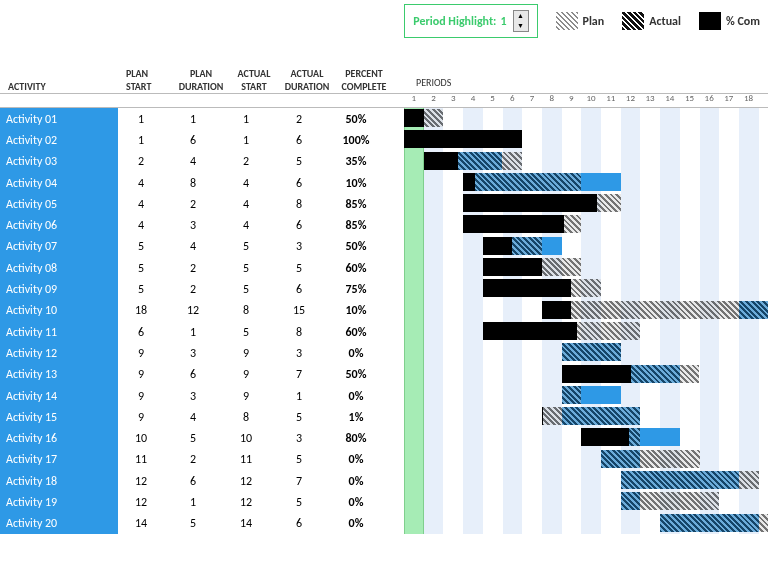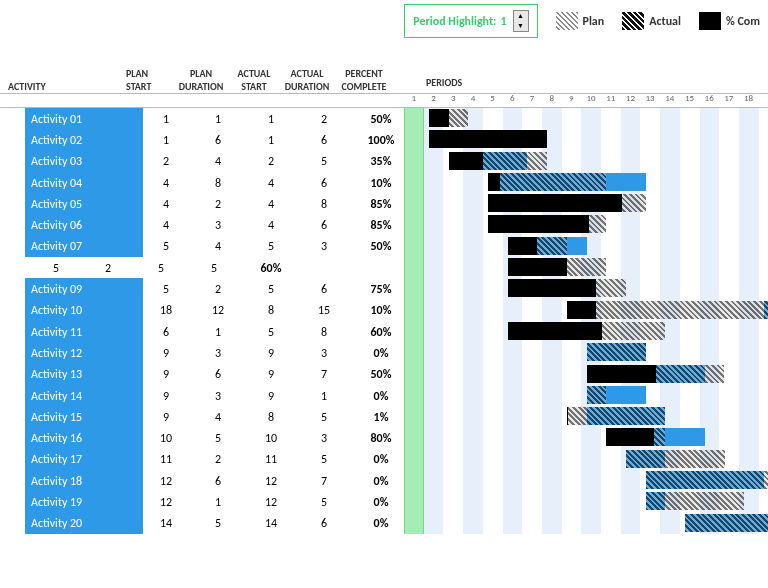--- a/index.html
+++ b/index.html
@@ -94,39 +94,38 @@
     border-bottom: 1px solid #bbb;
     height: 40px;
     position: relative;
   }
   .ch-activity { width: 118px; }
   .ch-num { width: 46px; text-align: left; }
   .ch-dur { width: 58px; text-align: center; }
   .ch-actstart { width: 48px; text-align: center; }
   .ch-actdur { width: 58px; text-align: center; }
   .ch-pct { width: 56px; text-align: center; }
-  .ch-periods { position:absolute; left:426px; bottom:4px; font-size:10px; font-weight:bold;}
+  .ch-periods { position:absolute; left:416px; bottom:4px; font-size:10px; font-weight:normal;}
 
   .period-nums {
     position: absolute;
     left: 404px;
     right: 0;
     top: -2px;
     height: 14px;
     display: flex;
     font-size: 9px;
     color: #666;
     z-index: 3;
   }
   .pn { width: 19.7px; text-align: center; }
 
   
   .grid {
     position: relative;
-    padding-left: 25px;
   }
   .row {
     display: flex;
     align-items: center;
     height: 21.3px;
     padding-left: 8px;
     position: relative;
   }
   .cell-activity {
     width: 118px;
@@ -360,20 +359,21 @@
       <div class="cell-actstart">5</div>
       <div class="cell-actdur">3</div>
       <div class="cell-pct">50%</div>
       <div class="barzone">
         <div class="bar overlay fill-blue" style="left: 78.8px; width: 78.8px;"></div>
         <div class="bar overlay fill-hatch-alt" style="left: 78.8px; width: 59.1px;"></div>
         <div class="bar overlay fill-black" style="left: 78.8px; width: 29.55px;"></div>
       </div>
     </div>
     <div class="row">
+      <div class="cell-activity">Activity 08</div>
       <div class="cell-num">5</div>
       <div class="cell-dur">2</div>
       <div class="cell-actstart">5</div>
       <div class="cell-actdur">5</div>
       <div class="cell-pct">60%</div>
       <div class="barzone">
         <div class="bar overlay fill-blue" style="left: 78.8px; width: 39.4px;"></div>
         <div class="bar overlay fill-hatch-alt" style="left: 78.8px; width: 98.5px;"></div>
         <div class="bar overlay fill-black" style="left: 78.8px; width: 59.1px;"></div>
       </div>

